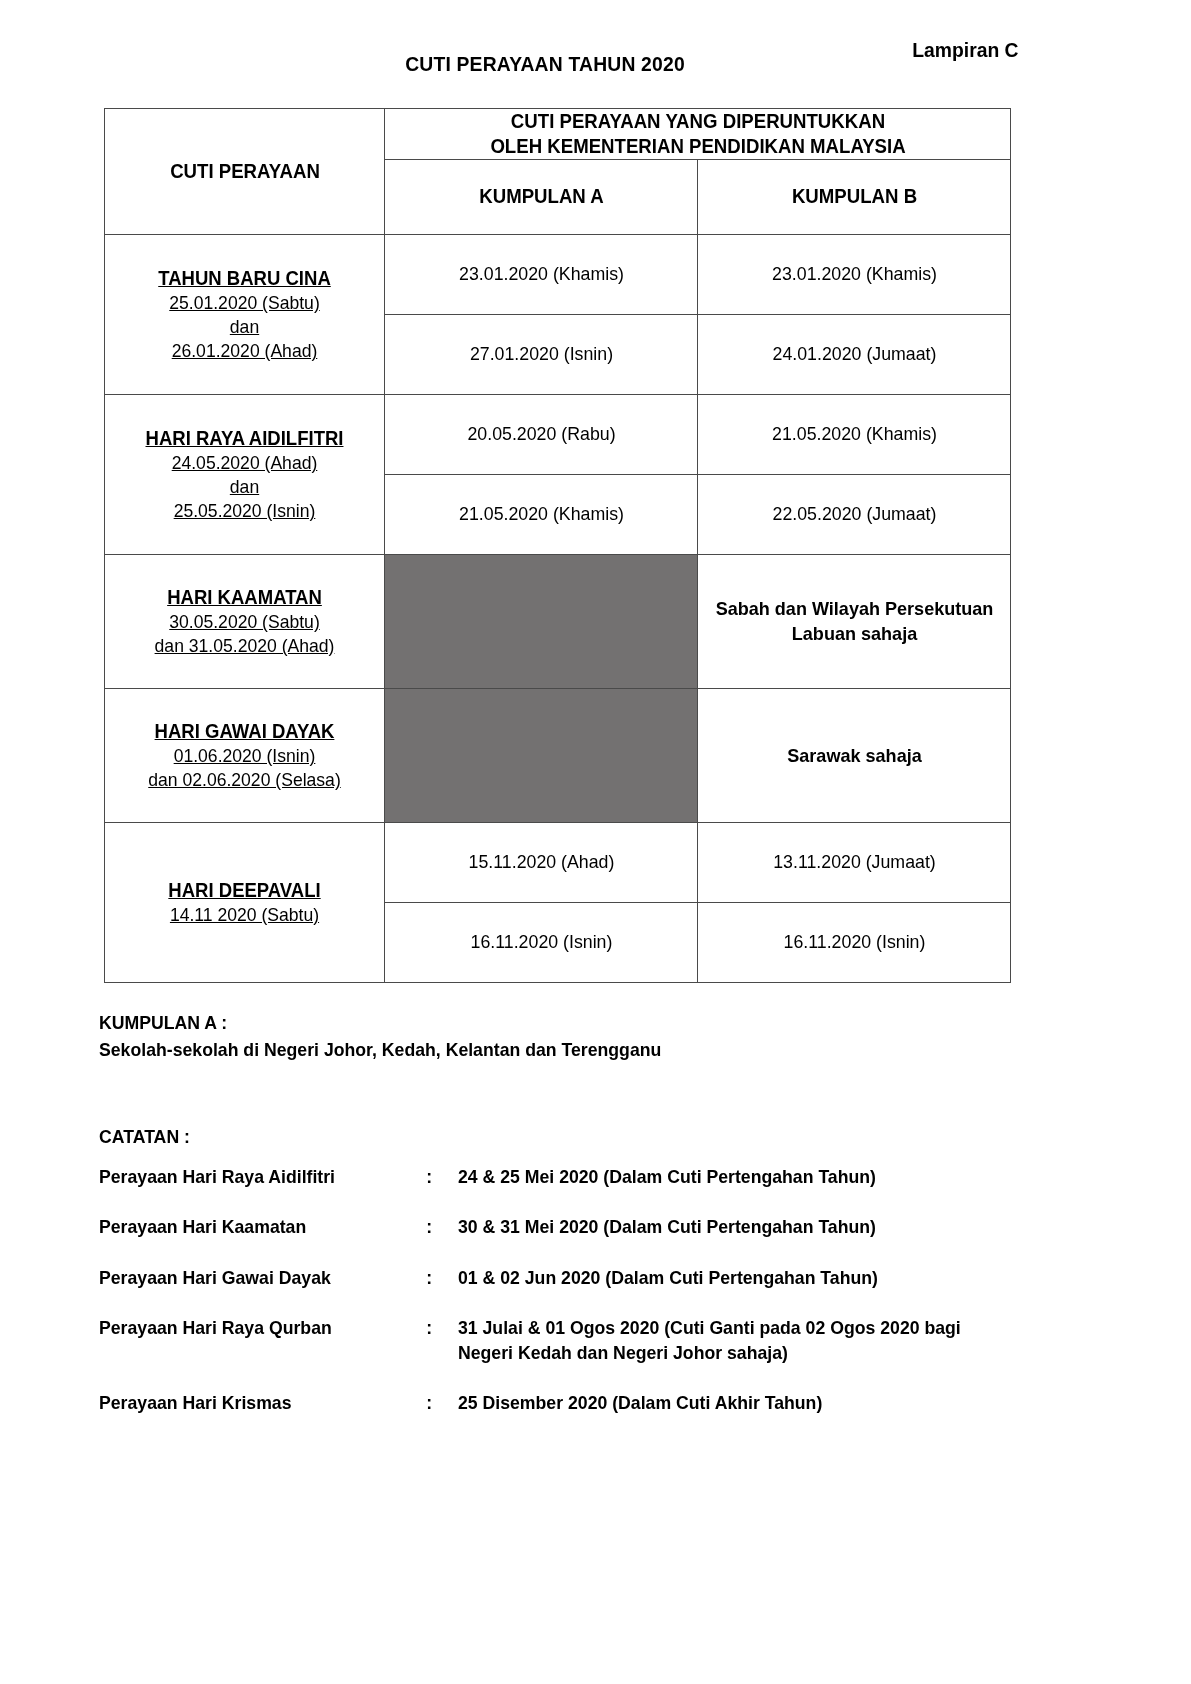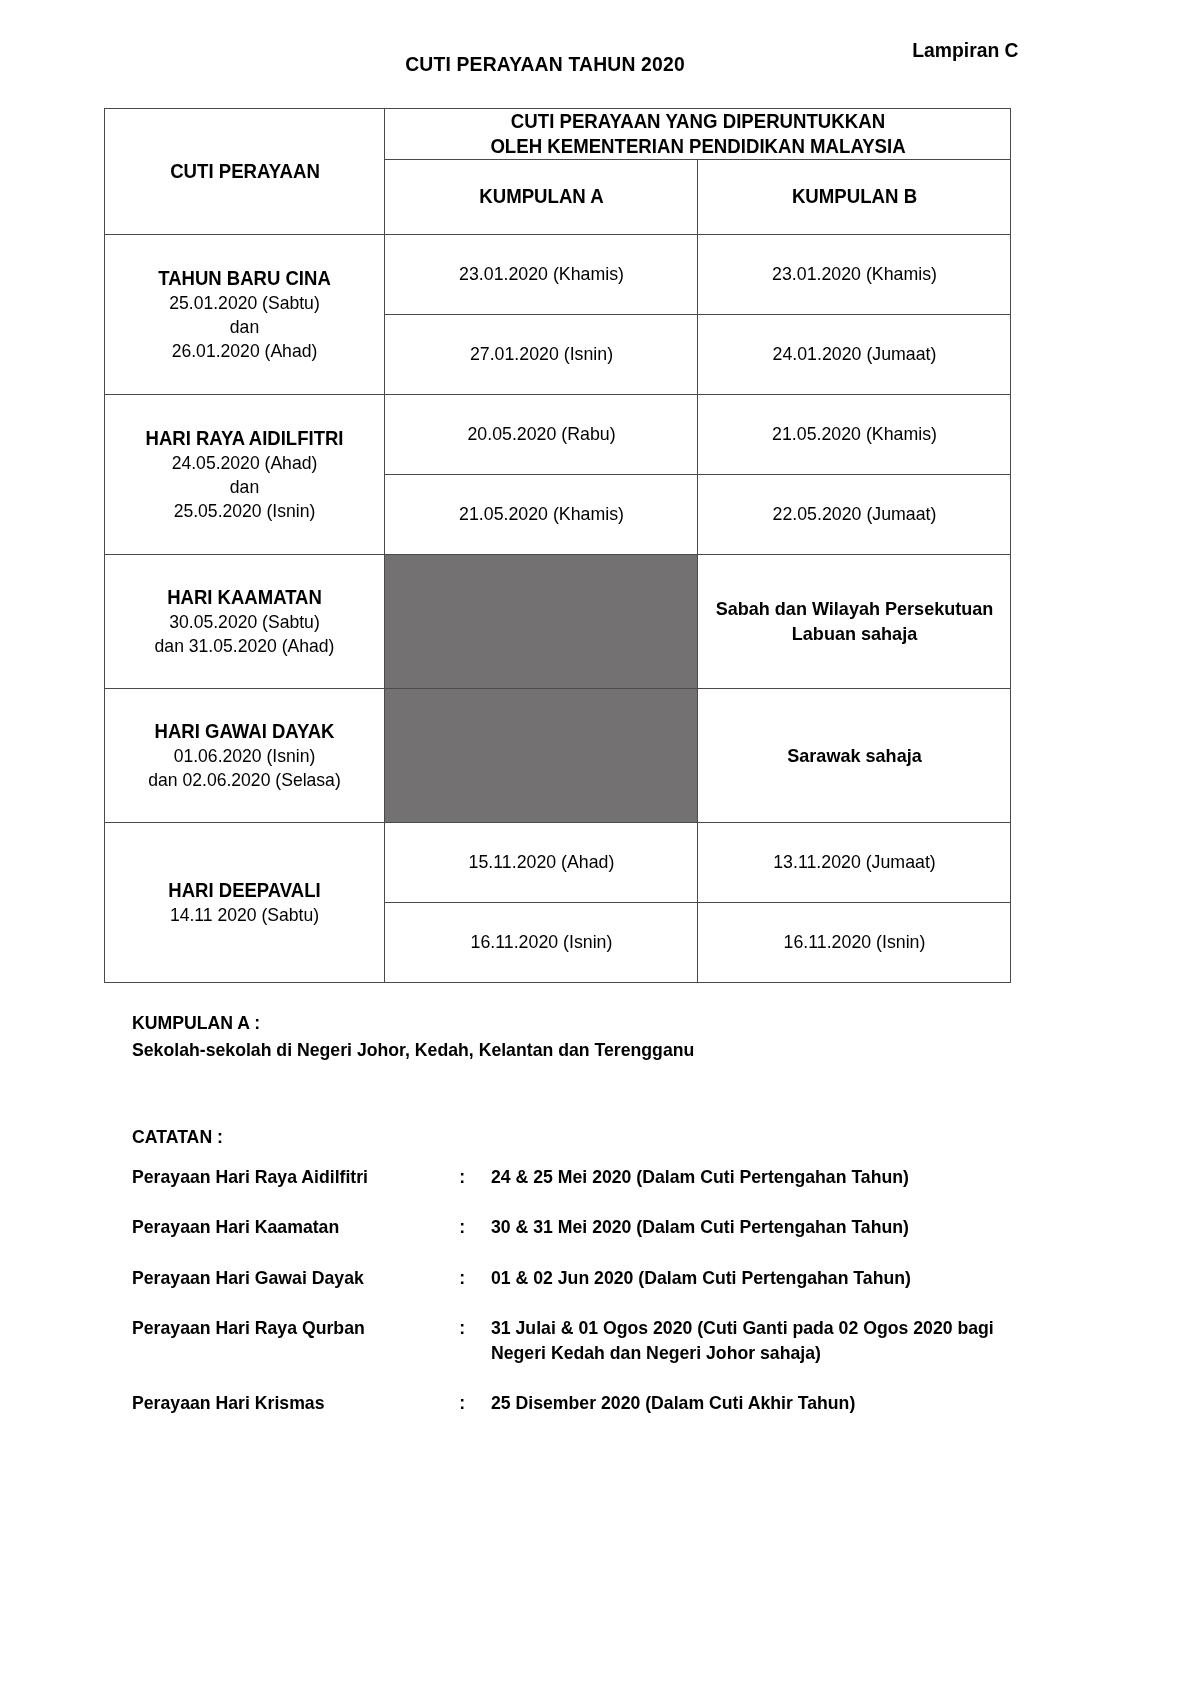--- a/index.html
+++ b/index.html
@@ -87,20 +87,21 @@
   }
   .hdr-left {
     font-size: 19.5px;
     font-weight: bold;
     transform: scaleX(0.955);
   }
 
   .evt {
     padding: 10px 8px 12px 8px;
     line-height: 1.3;
+    text-decoration: underline;
   }
   .evt .evt-name {
     font-size: 19.5px;
     font-weight: bold;
     display: block;
     transform: scaleX(0.95);
   }
   .evt .evt-date {
     font-size: 18.5px;
     font-weight: normal;
@@ -122,21 +123,21 @@
     font-weight: bold;
     line-height: 1.35;
     padding: 6px 16px;
     transform: scaleX(0.95);
   }
 
   
   .below {
     position: absolute;
     top: 1012px;
-    left: 132px;
+    left: 99px;
     width: 892px;
   }
   .grp-head {
     font-size: 19px;
     font-weight: bold;
     margin: 0 0 3px 0;
     transform: scaleX(0.93);
     transform-origin: left top;
   }
   .grp-body {

